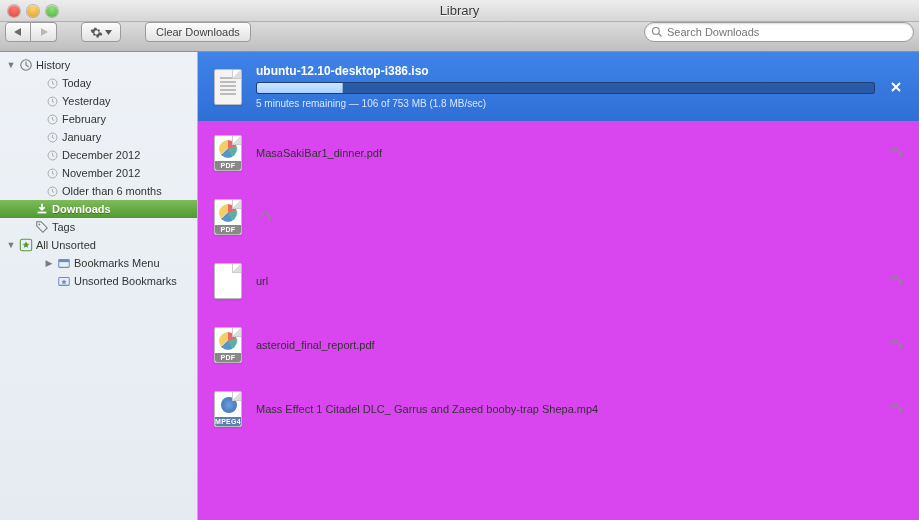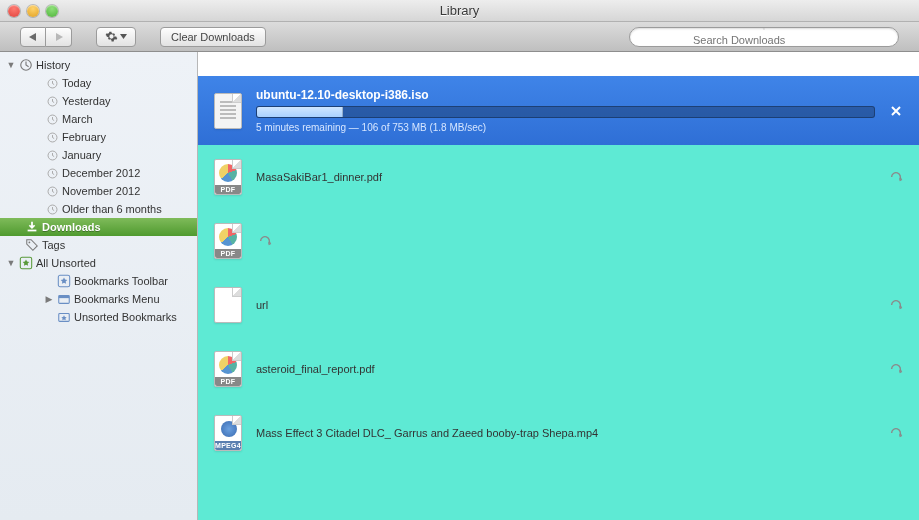--- a/index.html
+++ b/index.html
@@ -8,45 +8,45 @@
   
   .titlebar { height: 22px; background: linear-gradient(to bottom, #ededed, #d6d6d6); border-bottom: 1px solid #b1b1b1; display: flex; align-items: center; position: relative; }
   .traffic { display: flex; gap: 7px; margin-left: 8px; }
   .tl { width: 12px; height: 12px; border-radius: 50%; box-shadow: inset 0 1px 1px rgba(255,255,255,.4), 0 0 0 1px rgba(0,0,0,.2); }
   .tl.red { background: radial-gradient(circle at 50% 30%, #ff7a70, #e0443e); }
   .tl.yel { background: radial-gradient(circle at 50% 30%, #ffd36b, #e1a123); }
   .tl.grn { background: radial-gradient(circle at 50% 30%, #8fe07a, #4fb33a); }
   .wtitle { position: absolute; left: 0; right: 0; text-align: center; font-size: 13px; color: #3a3a3a; text-shadow: 0 1px 0 #fff; }
 
   
-  .toolbar { height: 30px; background: linear-gradient(to bottom, #dcdcdc, #bfbfbf); border-bottom: 1px solid #8e8e8e; display: flex; align-items: center; padding: 0 20px; gap: 24px; }
+  .toolbar { height: 30px; background: linear-gradient(to bottom, #dcdcdc, #bfbfbf); border-bottom: 1px solid #8e8e8e; display: flex; padding: 0 5px; gap: 24px; }
   .btn { height: 20px; background: linear-gradient(to bottom, #fdfdfd, #e2e2e2); border: 1px solid #9b9b9b; border-radius: 4px; box-shadow: 0 1px 0 rgba(255,255,255,.6) inset; display: inline-flex; align-items: center; justify-content: center; font-size: 11px; color: #444; }
   .segbtn { display: flex; }
   .segbtn .btn { width: 26px; border-radius: 0; }
   .segbtn .btn:first-child { border-radius: 4px 0 0 4px; }
   .segbtn .btn:last-child { border-radius: 0 4px 4px 0; border-left: none; }
   .gearbtn { width: 40px; gap: 2px; }
   .clearbtn { padding: 0 10px; }
   .spacer { flex: 1; }
-  .search { width: 270px; height: 20px; border: 1px solid #9b9b9b; border-radius: 10px; background: #fff; display: flex; align-items: center; padding: 0 6px; gap: 4px; box-shadow: inset 0 1px 2px rgba(0,0,0,.15); flex-direction: column; }
+  .search { width: 270px; height: 20px; border: 1px solid #9b9b9b; border-radius: 10px; background: #fff; display: flex; align-items: center; padding: 0 6px; gap: 4px; box-shadow: inset 0 1px 2px rgba(0,0,0,.15); }
   .search input { border: none; outline: none; font-size: 11px; flex: 1; color: #777; background: transparent; }
 
   .content { display: flex; height: calc(520px - 52px); }
 
   
   .sidebar { width: 198px; background: linear-gradient(to bottom, #eef2f7, #e5ebf1); border-right: 1px solid #b7b7b7; overflow-y: auto; padding: 4px 0; font-size: 11px; color: #333; }
   .sb-row { display: flex; align-items: center; height: 18px; padding-left: 6px; gap: 2px; white-space: nowrap; }
   .sb-row .disc { width: 10px; text-align: center; color: #7a7a7a; font-size: 9px; }
   .sb-row .ic { width: 16px; height: 16px; display: flex; align-items: center; justify-content: center; }
   .sb-row.sel { background: linear-gradient(to bottom, #7fbb5a, #4f9a2f); color: #fff; font-weight: bold; text-shadow: 0 1px 0 rgba(0,0,0,.3); }
-  .indent1 { padding-left: 24px; }
+  .indent1 { padding-left: 34px; }
   .indent2 { padding-left: 44px; }
 
   
-  .main { flex: 1; background: #5eead4; overflow-y: auto; margin-top: 24px; }
+  .main { flex: 1; background: #d946ef; overflow-y: auto; }
   .dlrow { display: flex; align-items: center; padding: 12px 14px; gap: 12px; }
   .dlrow .fic { width: 32px; height: 40px; display: flex; align-items: center; justify-content: center; flex-shrink: 0; }
   .dlrow .ftxt { flex: 1; font-size: 11px; color: #333; }
   .dlrow .ract { width: 18px; height: 18px; color: #8a8a8a; display: flex; align-items: center; justify-content: center; flex-shrink: 0; }
 
   .active { background: linear-gradient(to bottom, #3f84e8, #2f6fd6); color: #fff; }
   .active .ftxt { color: #fff; }
   .active .fname { font-weight: bold; font-size: 12px; }
   .active .pbar { height: 12px; background: rgba(0,0,0,.25); border: 1px solid rgba(0,0,0,.3); border-radius: 3px; margin: 4px 0; position: relative; overflow: hidden; }
   .active .pfill { position: absolute; left: 0; top: 0; bottom: 0; background: linear-gradient(to bottom, #cfe6ff, #a9d1ff); border-right: 1px solid rgba(0,0,0,.2); }
@@ -145,29 +145,20 @@
           </span>
           <span>Yesterday</span>
         </div>
         <div class="sb-row indent2">
           <span class="ic">
             <svg width="13" height="13" viewBox="0 0 16 16">
               <circle cx="8" cy="8" r="5.5" fill="none" stroke="#a8a8a8" stroke-width="1.2"></circle>
               <path d="M8 5v3l2 1.3" fill="none" stroke="#a8a8a8" stroke-width="1.2"></path>
             </svg>
           </span>
-          <span>March</span>
-        </div>
-        <div class="sb-row indent2">
-          <span class="ic">
-            <svg width="13" height="13" viewBox="0 0 16 16">
-              <circle cx="8" cy="8" r="5.5" fill="none" stroke="#a8a8a8" stroke-width="1.2"></circle>
-              <path d="M8 5v3l2 1.3" fill="none" stroke="#a8a8a8" stroke-width="1.2"></path>
-            </svg>
-          </span>
           <span>February</span>
         </div>
         <div class="sb-row indent2">
           <span class="ic">
             <svg width="13" height="13" viewBox="0 0 16 16">
               <circle cx="8" cy="8" r="5.5" fill="none" stroke="#a8a8a8" stroke-width="1.2"></circle>
               <path d="M8 5v3l2 1.3" fill="none" stroke="#a8a8a8" stroke-width="1.2"></path>
             </svg>
           </span>
           <span>January</span>
@@ -225,30 +216,20 @@
       <span class="disc">▼</span>
       <span class="ic">
           <svg width="14" height="14" viewBox="0 0 16 16">
             <rect x="1.5" y="1.5" width="13" height="13" rx="2" fill="none" stroke="#5a9a3a" stroke-width="1.2"></rect>
             <path d="M8 4l1.2 2.4 2.6.4-1.9 1.8.5 2.6L8 10l-2.4 1.2.5-2.6L4.2 6.8l2.6-.4z" fill="#5a9a3a"></path>
           </svg>
         </span>
       <span>All Unsorted</span>
     </div>
     <div id="bm-list">
-        <div class="sb-row indent2">
-          <span class="disc"></span>
-          <span class="ic">
-            <svg width="14" height="14" viewBox="0 0 16 16">
-              <rect x="1.5" y="1.5" width="13" height="13" rx="2" fill="none" stroke="#6a8fc4" stroke-width="1.2"></rect>
-              <path d="M8 4l1.2 2.4 2.6.4-1.9 1.8.5 2.6L8 10l-2.4 1.2.5-2.6L4.2 6.8l2.6-.4z" fill="#6a8fc4"></path>
-            </svg>
-          </span>
-          <span>Bookmarks Toolbar</span>
-        </div>
         <div class="sb-row indent2 indent1">
           <span class="disc">▶</span>
           <span class="ic">
             <svg width="14" height="14" viewBox="0 0 16 16">
               <rect x="2" y="4" width="12" height="9" rx="1" fill="none" stroke="#6a8fc4" stroke-width="1.2"></rect>
               <rect x="2" y="4" width="12" height="3" fill="#6a8fc4"></rect>
             </svg>
           </span>
           <span>Bookmarks Menu</span>
         </div>
@@ -341,21 +322,21 @@
             </svg>
           </div>
         </div>
         <div class="dlrow">
           <div class="fic">
             <div class="page">
               <div class="mpgmk"></div>
               <div class="tag mpg">MPEG4</div>
             </div>
           </div>
-          <div class="ftxt">Mass Effect 3 Citadel DLC_ Garrus and Zaeed booby-trap Shepa.mp4</div>
+          <div class="ftxt">Mass Effect 1 Citadel DLC_ Garrus and Zaeed booby-trap Shepa.mp4</div>
           <div class="ract">
             <svg width="14" height="14" viewBox="0 0 16 16">
               <path d="M3 8a5 5 0 119 3" fill="none" stroke="#8a8a8a" stroke-width="1.6"></path>
               <path d="M12 12l2-1-1-2" fill="none" stroke="#8a8a8a" stroke-width="1.6"></path>
             </svg>
           </div>
         </div>
       </div>
   </div>
 </div>

